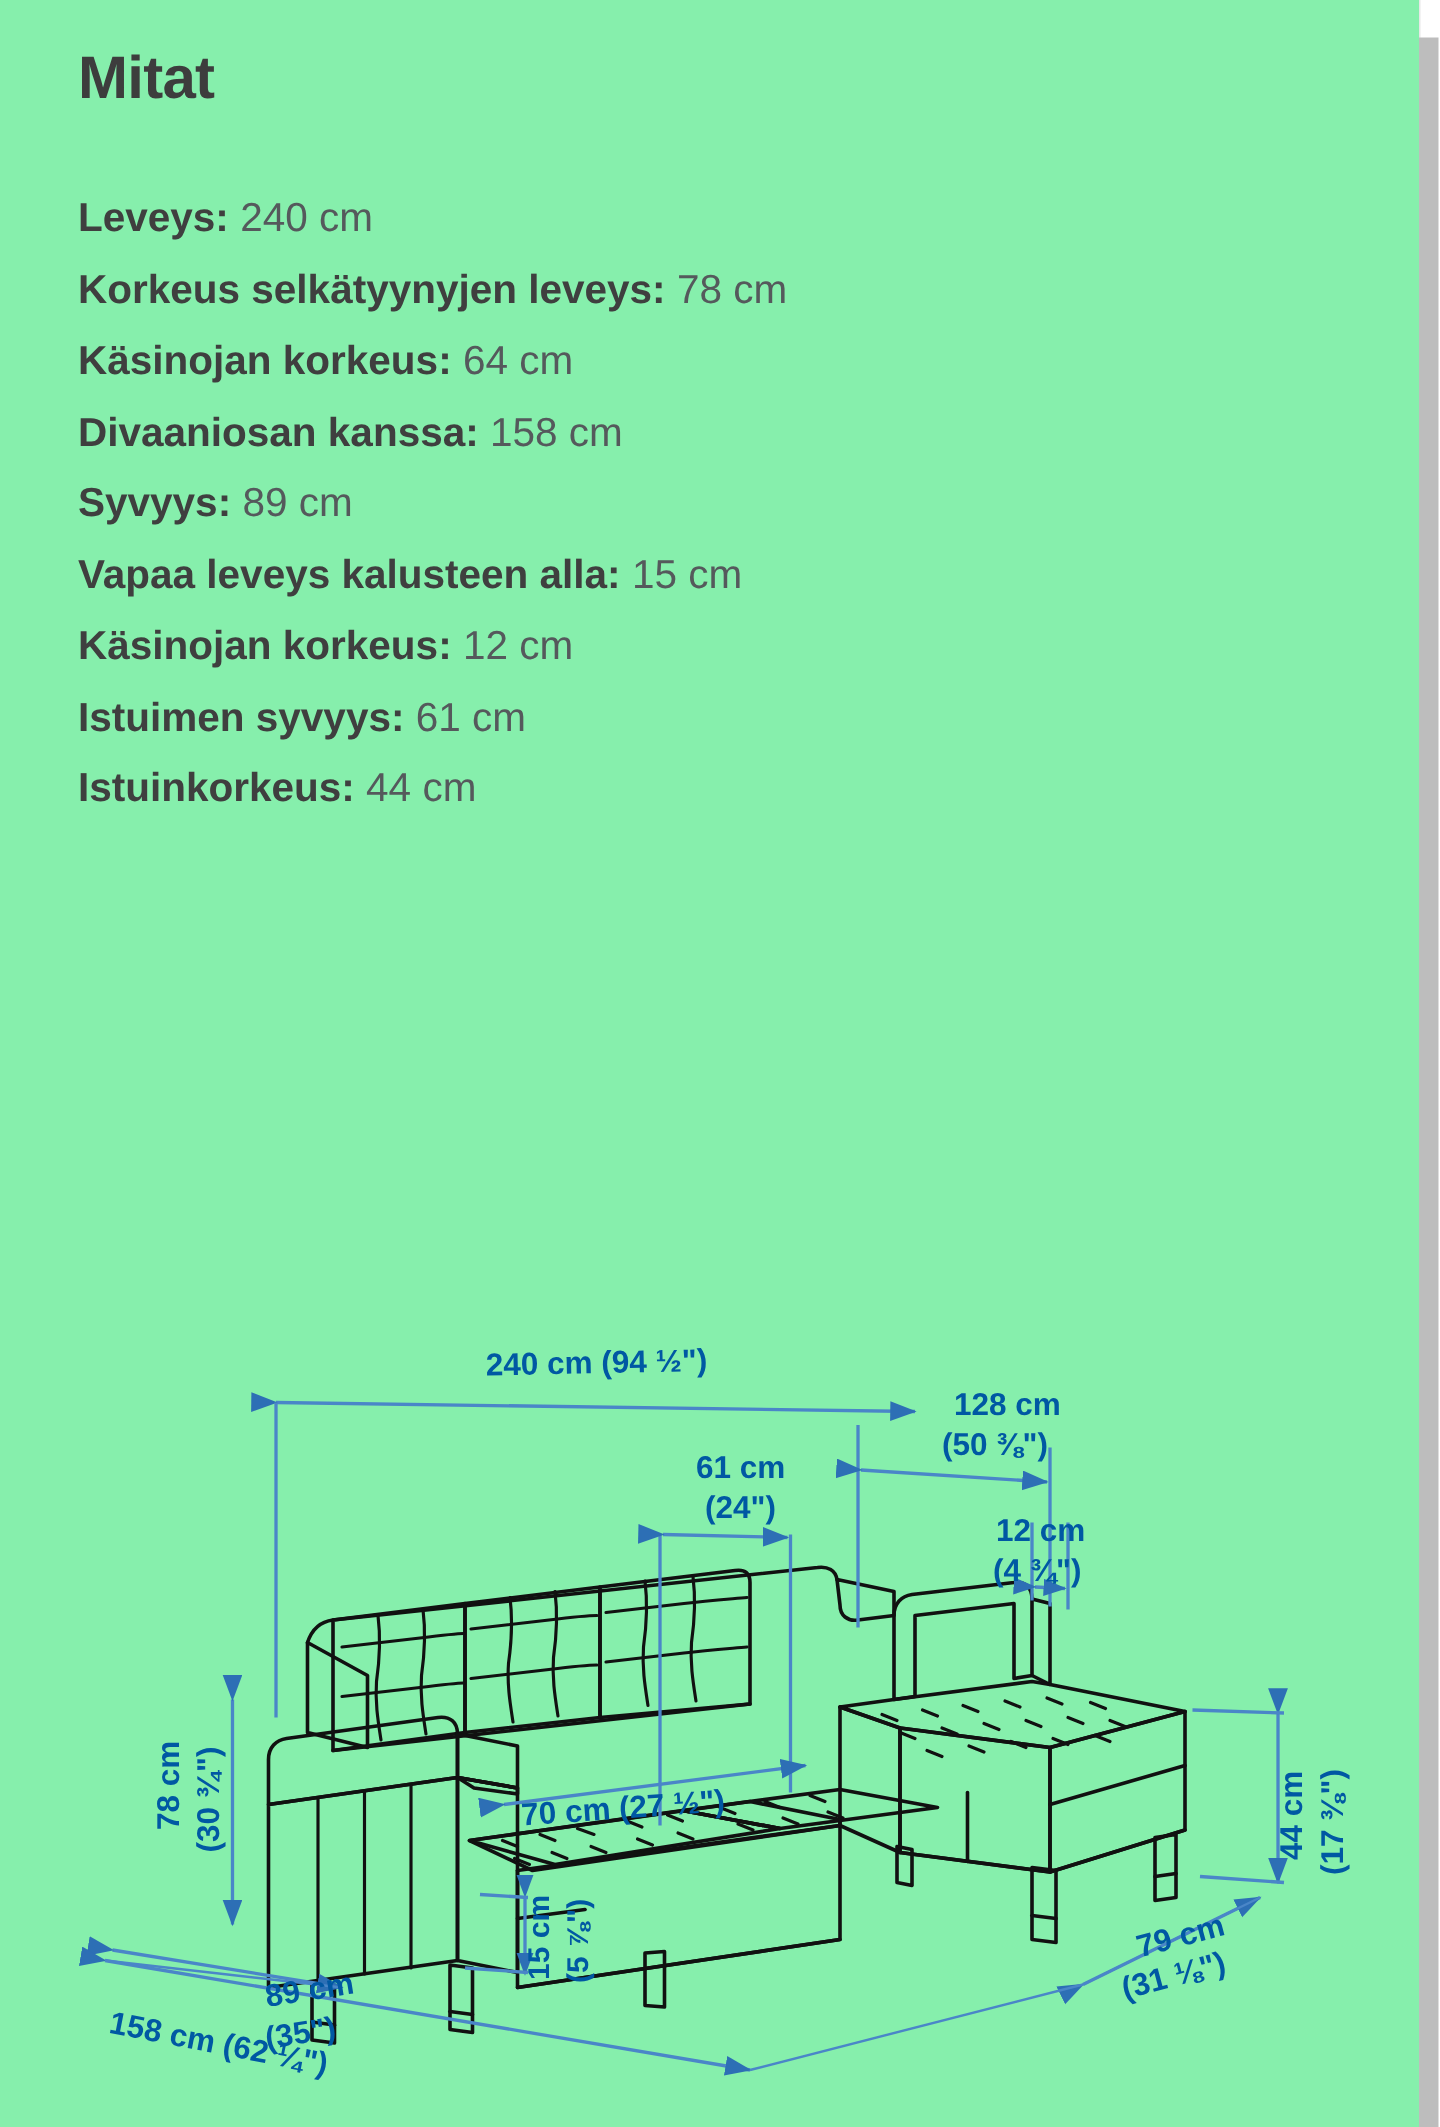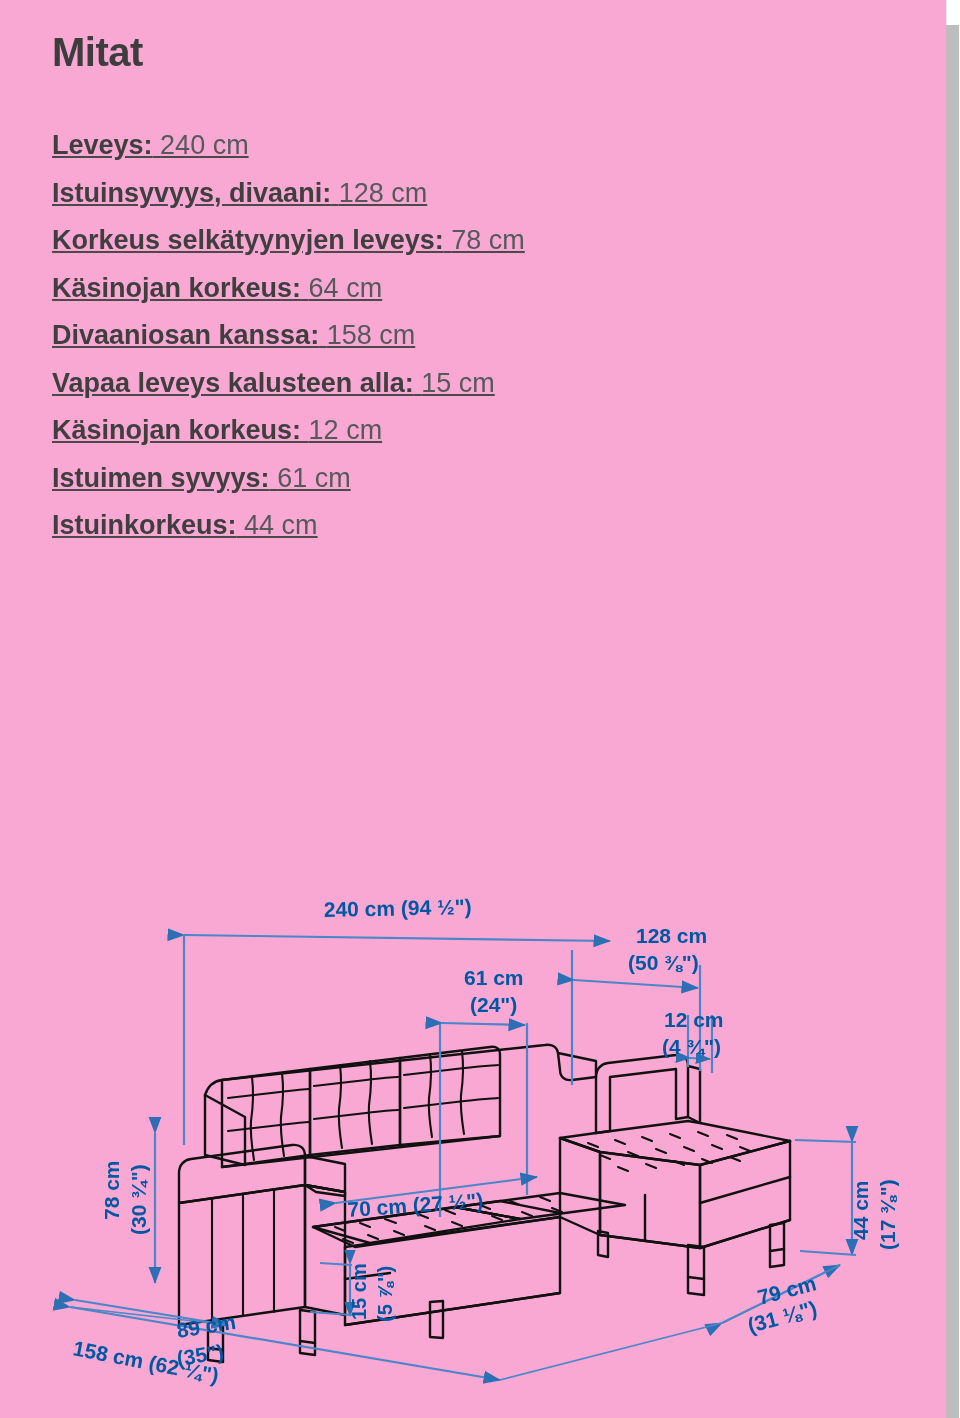--- a/index.html
+++ b/index.html
@@ -7,21 +7,21 @@
     margin: 0; padding: 0;
     width: 960px; height: 1418px;
     background: #ffffff;
     font-family: "Liberation Sans", sans-serif;
     overflow: hidden;
   }
   #page {
     position: relative;
     width: 960px;
     height: 1418px;
-    background: #f9a8d4;
+    background: #86efac;
   }
 
   
   .content {
     position: absolute;
     left: 52px;
     top: 30px;
     width: 820px;
   }
   .page-title {
@@ -34,21 +34,20 @@
   }
   .spec-list {
     list-style: none;
     margin: 0; padding: 0;
   }
   .spec-row {
     font-size: 27px;
     line-height: 47.5px;
     color: #4a4a4a;
     white-space: nowrap;
-    text-decoration: underline;
   }
   .spec-label {
     font-weight: bold;
     color: #3f3f3f;
   }
   .spec-value {
     font-weight: normal;
     color: #55595c;
   }
 
@@ -87,34 +86,34 @@
 
   <div class="content">
     <h1 class="page-title">Mitat</h1>
 
     <ul class="spec-list">
       <li class="spec-row">
         <span class="spec-label">Leveys:</span>
         <span class="spec-value">240 cm</span>
       </li>
       <li class="spec-row">
-        <span class="spec-label">Istuinsyvyys, divaani:</span>
-        <span class="spec-value">128 cm</span>
-      </li>
-      <li class="spec-row">
         <span class="spec-label">Korkeus selkätyynyjen leveys:</span>
         <span class="spec-value">78 cm</span>
       </li>
       <li class="spec-row">
         <span class="spec-label">Käsinojan korkeus:</span>
         <span class="spec-value">64 cm</span>
       </li>
       <li class="spec-row">
         <span class="spec-label">Divaaniosan kanssa:</span>
         <span class="spec-value">158 cm</span>
+      </li>
+      <li class="spec-row">
+        <span class="spec-label">Syvyys:</span>
+        <span class="spec-value">89 cm</span>
       </li>
       <li class="spec-row">
         <span class="spec-label">Vapaa leveys kalusteen alla:</span>
         <span class="spec-value">15 cm</span>
       </li>
       <li class="spec-row">
         <span class="spec-label">Käsinojan korkeus:</span>
         <span class="spec-value">12 cm</span>
       </li>
       <li class="spec-row">

